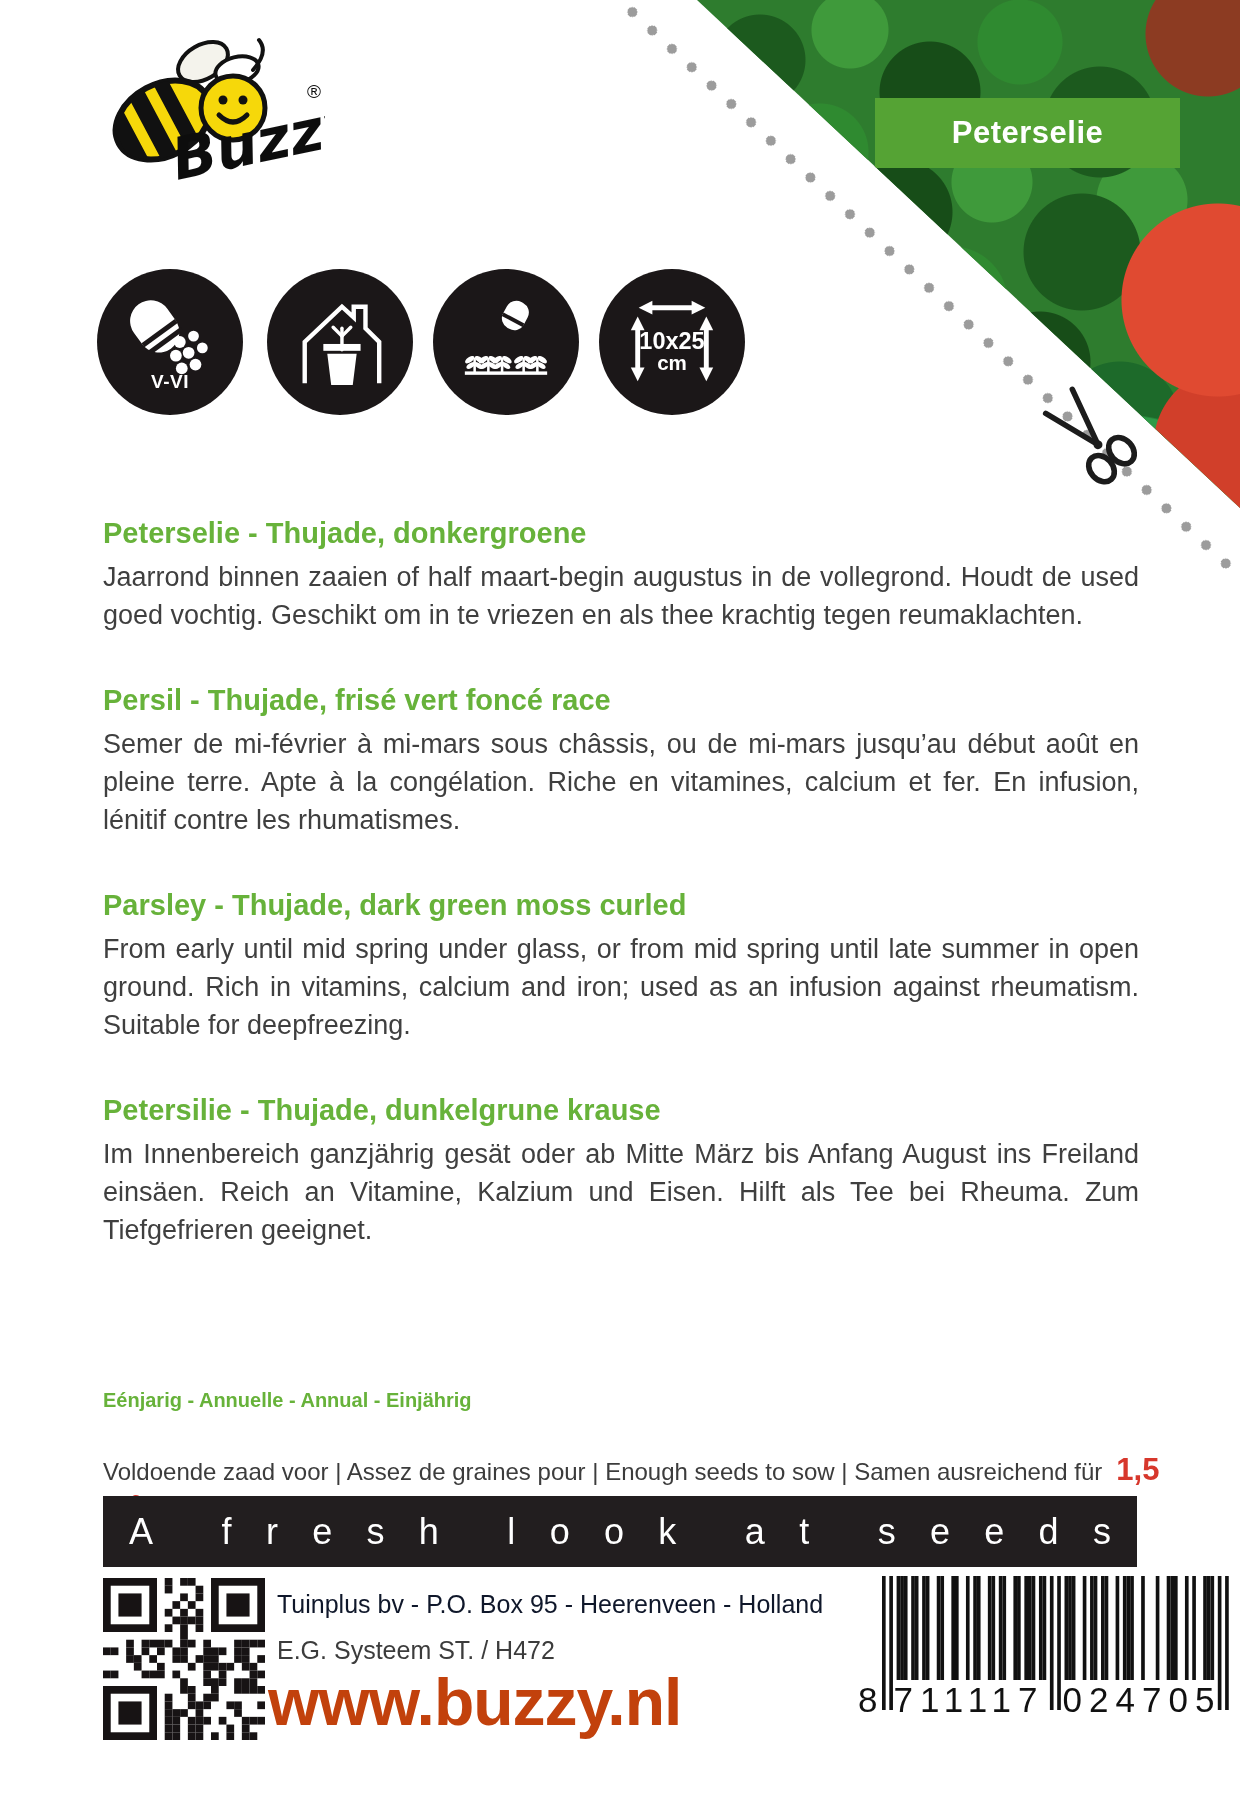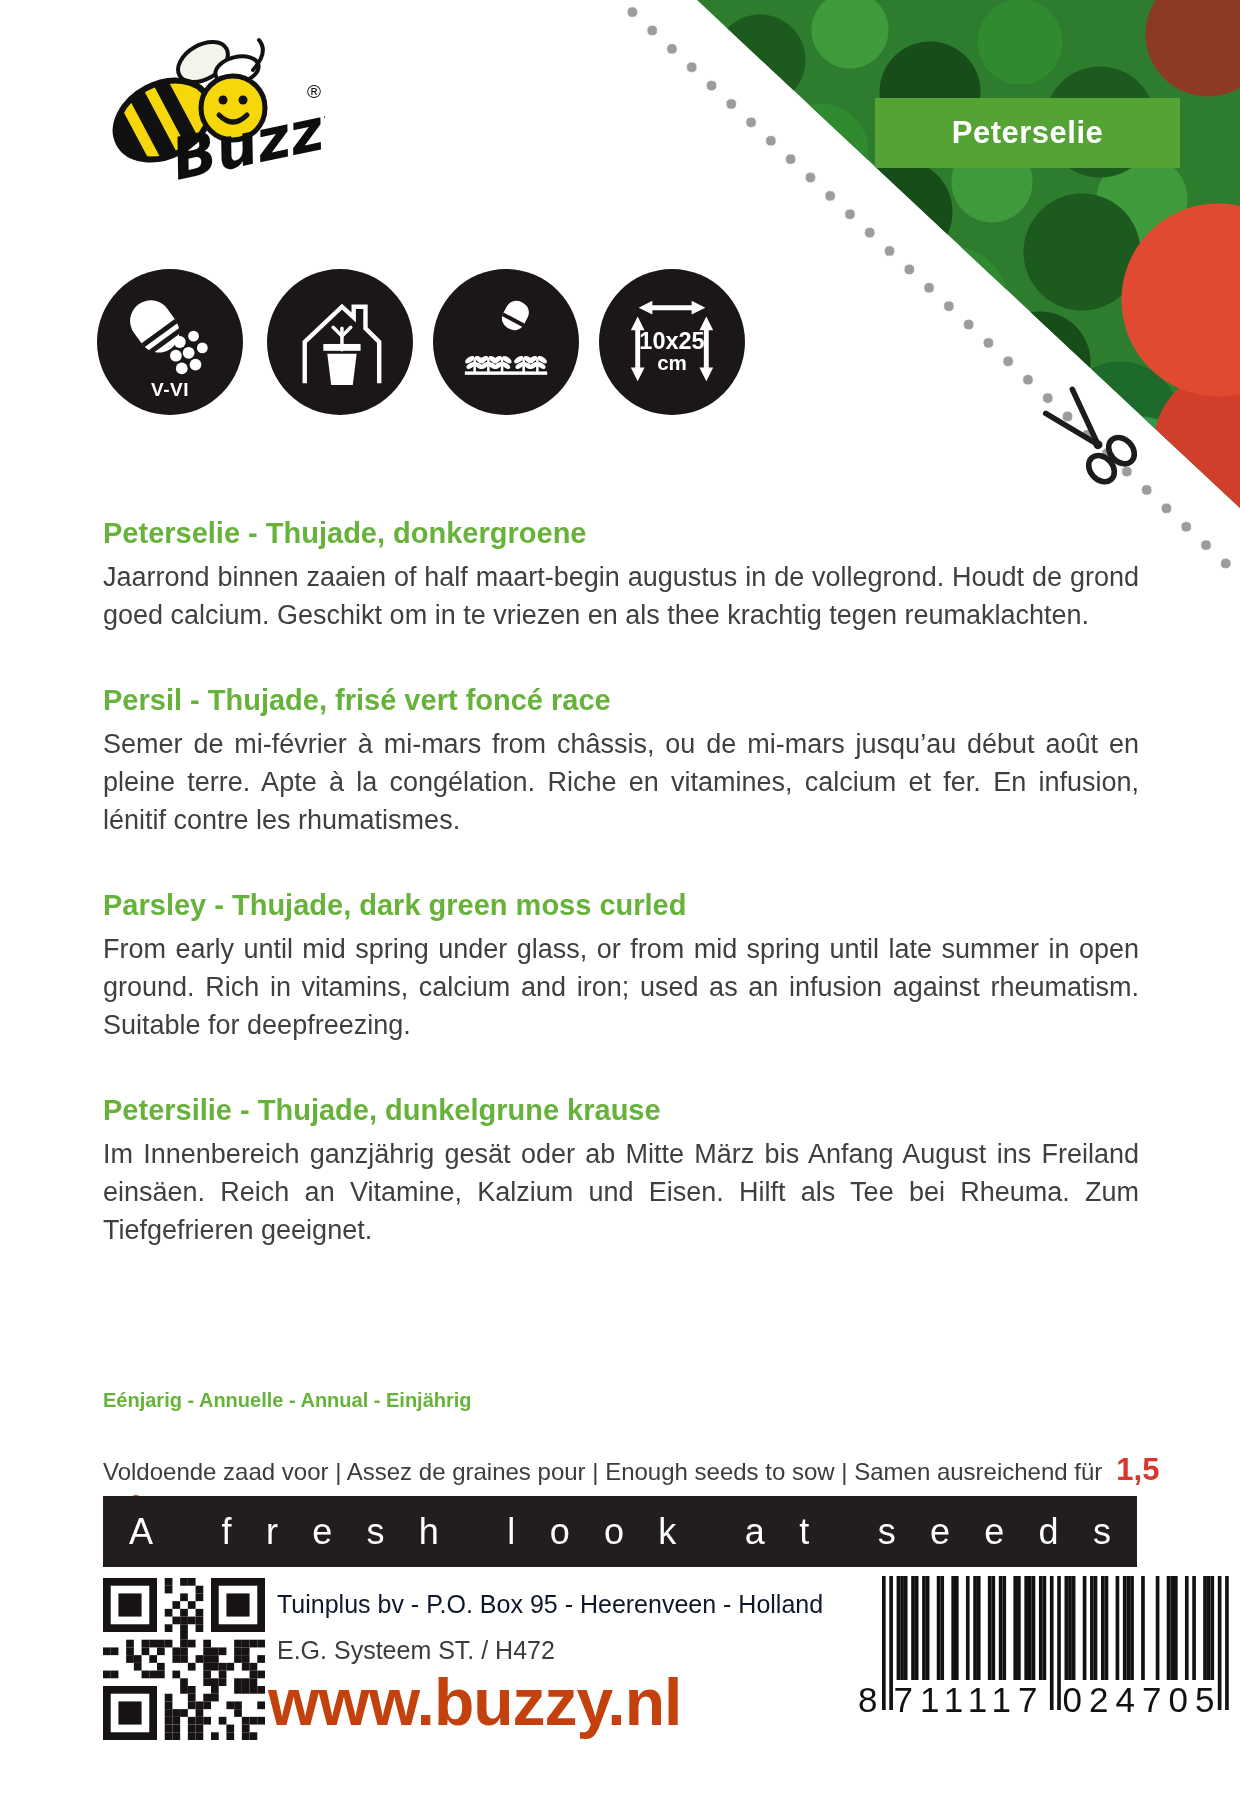--- a/index.html
+++ b/index.html
@@ -38,21 +38,21 @@
     background-image:radial-gradient(circle 5px at 6px 6px,#9c9c9c 98%,rgba(0,0,0,0));
     background-size:27px 12px;background-repeat:repeat-x;}
   .scissors{position:absolute;left:1036px;top:382px;width:112px;height:112px;transform:rotate(-42deg);}
 
   
   .logo{position:absolute;left:85px;top:28px;width:240px;height:165px;}
 
   
   .icon-circle{position:absolute;top:269px;width:146px;height:146px;border-radius:50%;
     background:#1b1718;display:flex;align-items:center;justify-content:center;}
-  .icon-circle .lbl{position:absolute;bottom:14px;left:0;right:0;text-align:center;
+  .icon-circle .lbl{position:absolute;bottom:22px;left:0;right:0;text-align:center;
     color:#fff;font-weight:bold;font-size:19px;letter-spacing:.5px;}
   .ic1{left:97px}.ic2{left:267px}.ic3{left:433px}.ic4{left:599px}.ic5{left:765px}
 
   
   .copy{position:absolute;left:103px;top:505px;width:1036px;margin-top:8px;}
   .sec{margin:0 0 46px 0;}
   .sec h2{margin:0 0 5px 0;font-size:29px;line-height:40px;font-weight:bold;color:#67b23a;}
   .sec p{margin:0;font-size:27px;line-height:38px;text-align:justify;color:#3f3f3f;}
 
   .annual{position:absolute;left:103px;top:1389px;font-size:20px;font-weight:bold;color:#67b23a;}
@@ -197,25 +197,25 @@
       </g>
       <text x="50" y="57" text-anchor="middle" font-size="24" font-weight="bold" fill="#fff" font-family="Liberation Sans, sans-serif">10x25</text>
       <text x="50" y="79" text-anchor="middle" font-size="21" font-weight="bold" fill="#fff" font-family="Liberation Sans, sans-serif">cm</text>
     </svg>
   </div>
 
 
   <div class="copy">
     <div class="sec">
       <h2>Peterselie - Thujade, donkergroene</h2>
-      <p>Jaarrond binnen zaaien of half maart-begin augustus in de vollegrond. Houdt de grond goed calcium. Geschikt om in te vriezen en als thee krachtig tegen reumaklachten.</p>
+      <p>Jaarrond binnen zaaien of half maart-begin augustus in de vollegrond. Houdt de used goed vochtig. Geschikt om in te vriezen en als thee krachtig tegen reumaklachten.</p>
     </div>
     <div class="sec">
       <h2>Persil - Thujade, frisé vert foncé race</h2>
-      <p>Semer de mi-février à mi-mars from châssis, ou de mi-mars jusqu’au début août en pleine terre. Apte à la congélation. Riche en vitamines, calcium et fer. En infusion, lénitif contre les rhumatismes.</p>
+      <p>Semer de mi-février à mi-mars sous châssis, ou de mi-mars jusqu’au début août en pleine terre. Apte à la congélation. Riche en vitamines, calcium et fer. En infusion, lénitif contre les rhumatismes.</p>
     </div>
     <div class="sec">
       <h2>Parsley - Thujade, dark green moss curled</h2>
       <p>From early until mid spring under glass, or from mid spring until late summer in open ground. Rich in vitamins, calcium and iron; used as an infusion against rheumatism. Suitable for deepfreezing.</p>
     </div>
     <div class="sec">
       <h2>Petersilie - Thujade, dunkelgrune krause</h2>
       <p>Im Innenbereich ganzjährig gesät oder ab Mitte März bis Anfang August ins Freiland einsäen. Reich an Vitamine, Kalzium und Eisen. Hilft als Tee bei Rheuma. Zum Tiefgefrieren geeignet.</p>
     </div>
   </div>

